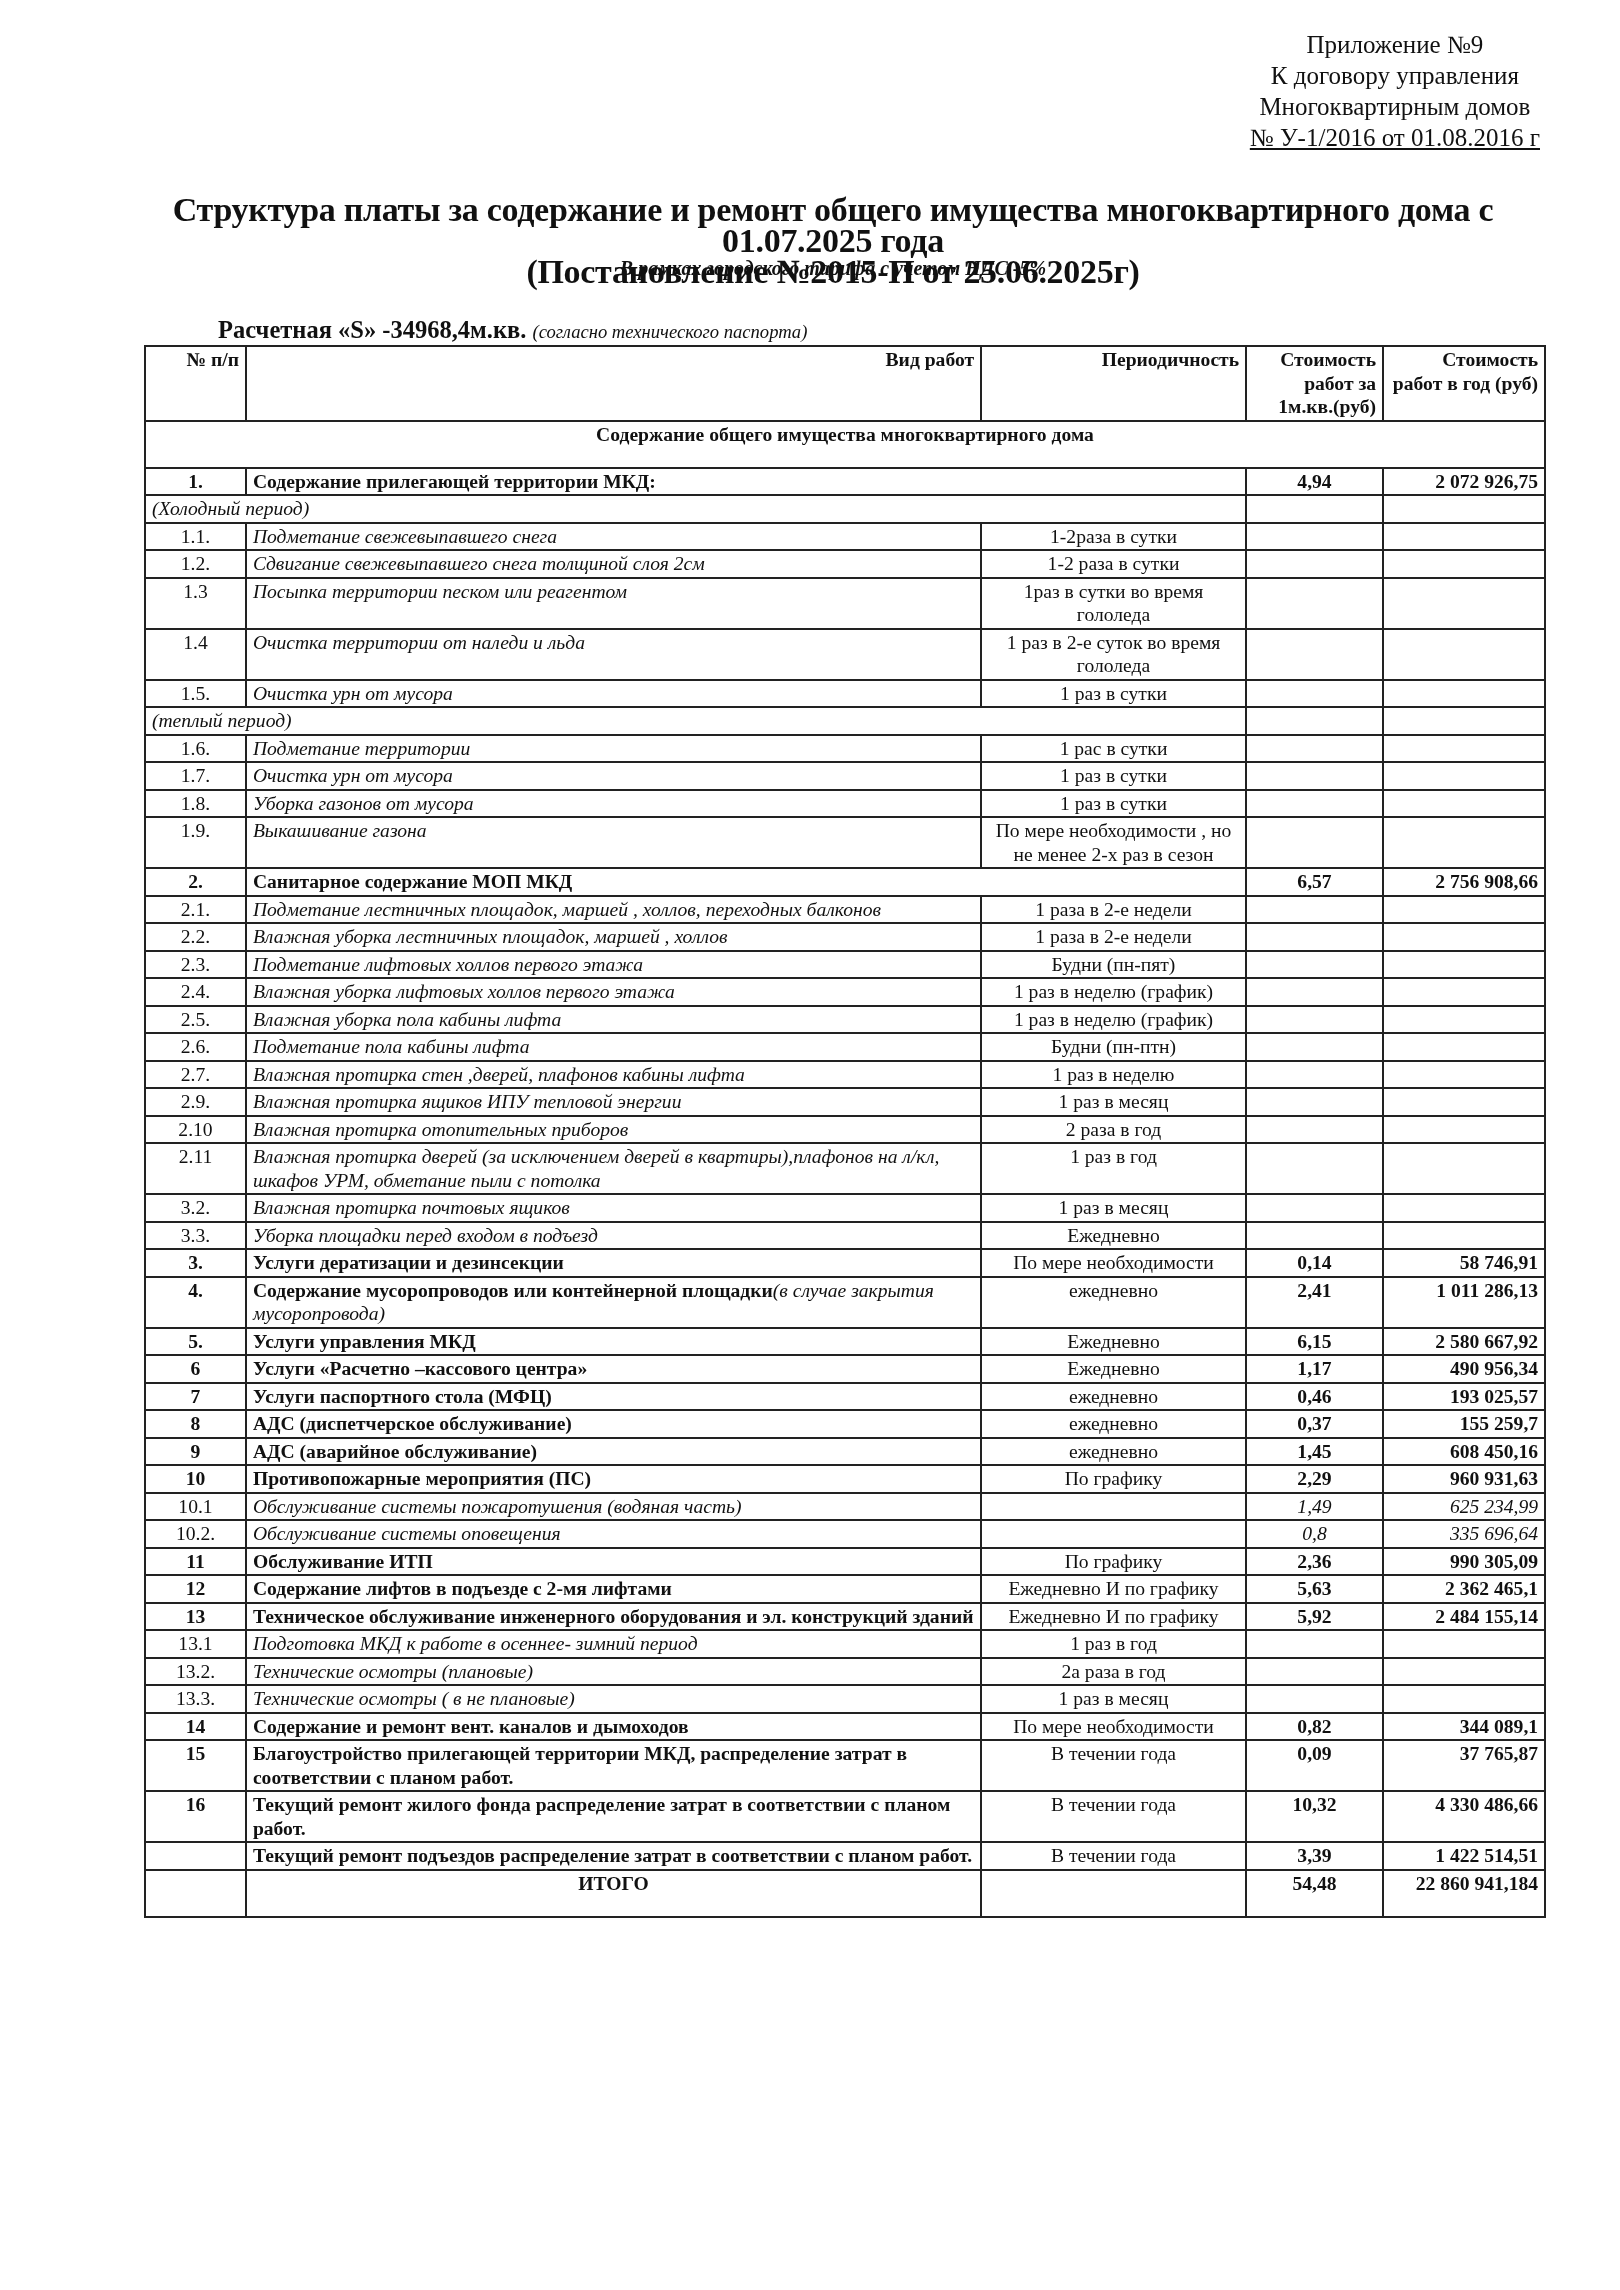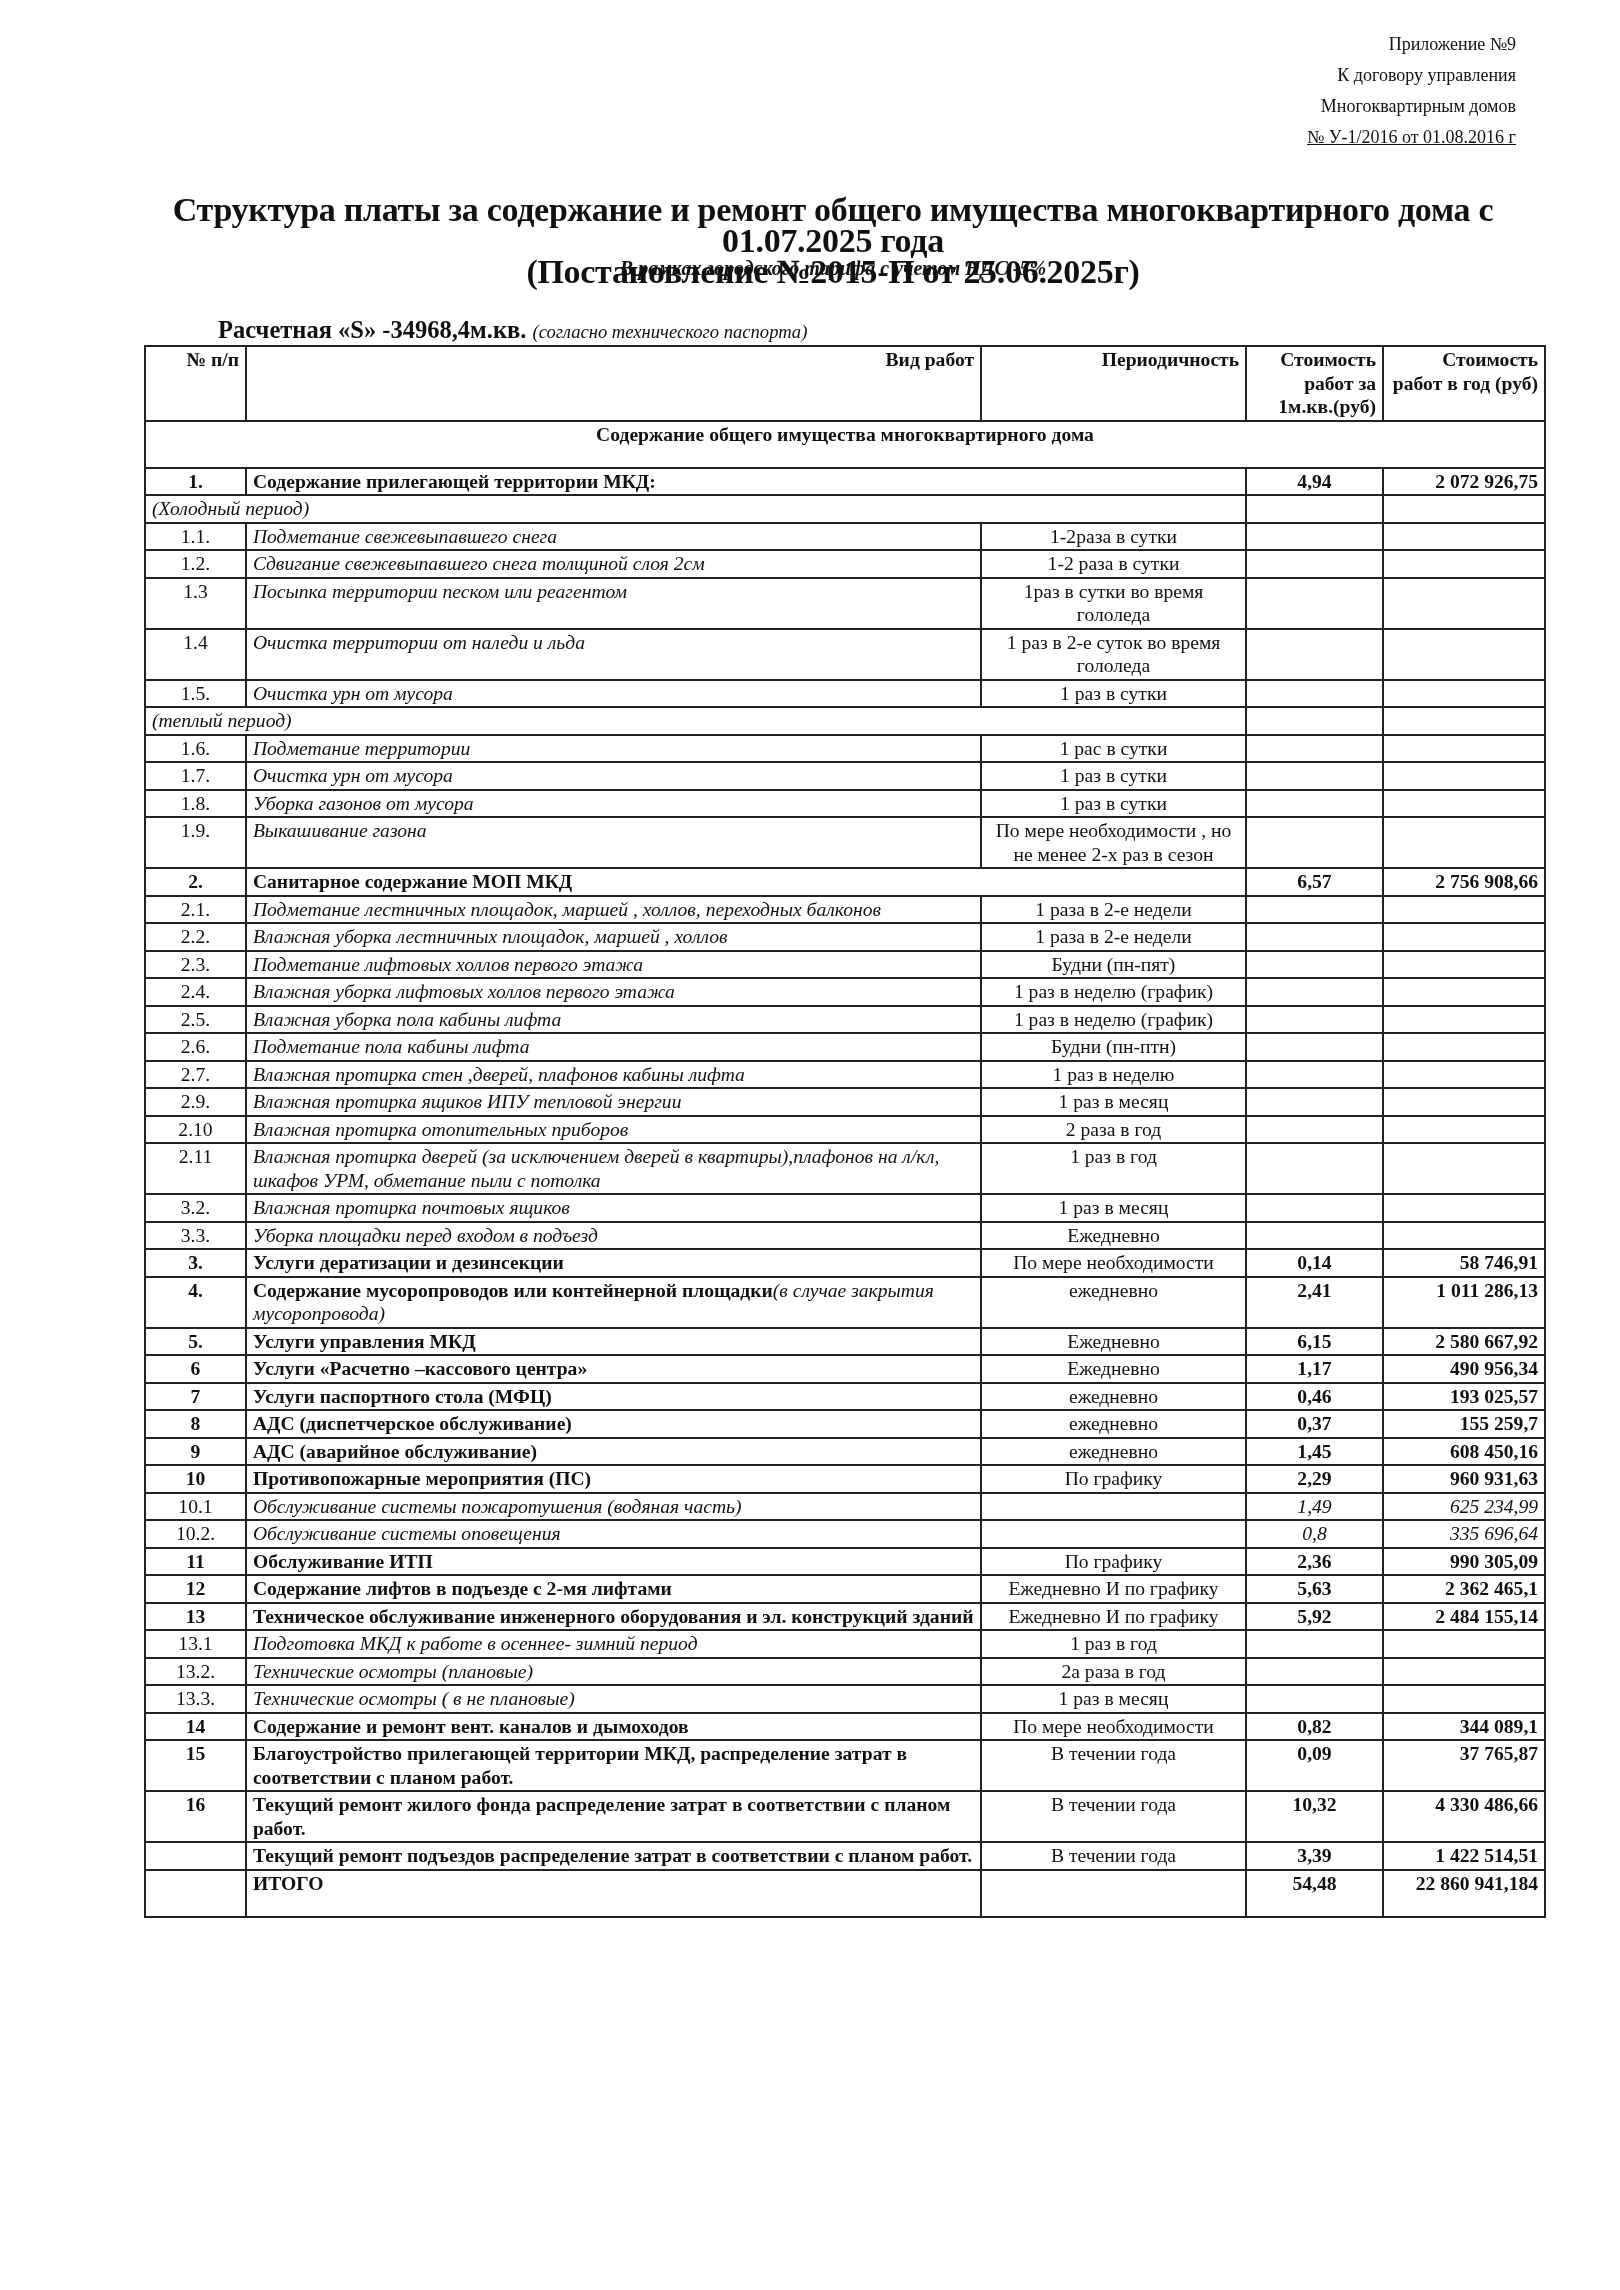--- a/index.html
+++ b/index.html
@@ -1,19 +1,19 @@
 <!DOCTYPE html>
 <html><head>
 <meta charset="utf-8">
 <style>
   html, body { margin:0; padding:0; background:#fff; }
   body { width:1620px; height:2291px; position:relative; overflow:hidden;
          font-family:"Liberation Serif","DejaVu Serif",serif; color:#111; }
-  .appendix { position:absolute; right:104px; top:29px; text-align:right;
-              font-size:18px; line-height:31px; }
+  .appendix { position:absolute; right:80px; top:29px; text-align:center;
+              font-size:25px; line-height:31px; }
   .appendix .u { text-decoration:underline; }
   .title { position:absolute; left:147px; width:1372px; top:194px; text-align:center;
            font-weight:bold; font-size:34px; line-height:31px; letter-spacing:-0.3px; }
   .subtitle { position:absolute; left:147px; width:1372px; top:257px; text-align:center;
               font-style:italic; font-size:20px;font-weight:bold; }
   .area { position:absolute; left:194px; top:316px; font-size:24.5px;margin-left:24px; }
   .area b { font-weight:bold; }
   .area i { font-size:18.6px; font-style:italic; }
   table.main { position:absolute; left:144px; top:345px; width:1400px;
                border-collapse:collapse; table-layout:fixed; font-size:19.6px; }
@@ -21,21 +21,21 @@
   th { font-weight:bold; text-align:right; }
   td.num { text-align:center; }
   td.per { text-align:center; }
   td.c1, td.c2 { text-align:center; }
   td.c2 { text-align:right; padding-right:9.8px;margin-left:32px; }
   tr.bold td.work, tr.bold td.num, tr.bold td.c1, tr.bold td.c2 { font-weight:bold; }
   tr.it td.work { font-style:italic; }
   tr.it td.c1, tr.it td.c2 { font-style:italic; }
   td.section { text-align:center; font-weight:bold; height:43px; }
   td.period { font-style:italic; }
-  td.total { text-align:left; font-weight:bold; padding-right:19.6px; }
+  td.total { text-align:center; font-weight:bold; padding-right:19.6px; }
   .ital { font-style:italic; font-weight:normal; }
 </style>
 </head>
 <body>
 
 <div class="appendix">
   <div>Приложение №9</div>
   <div>К договору управления</div>
   <div>Многоквартирным домов</div>
   <div class="u">№ У-1/2016 от 01.08.2016 г</div>

